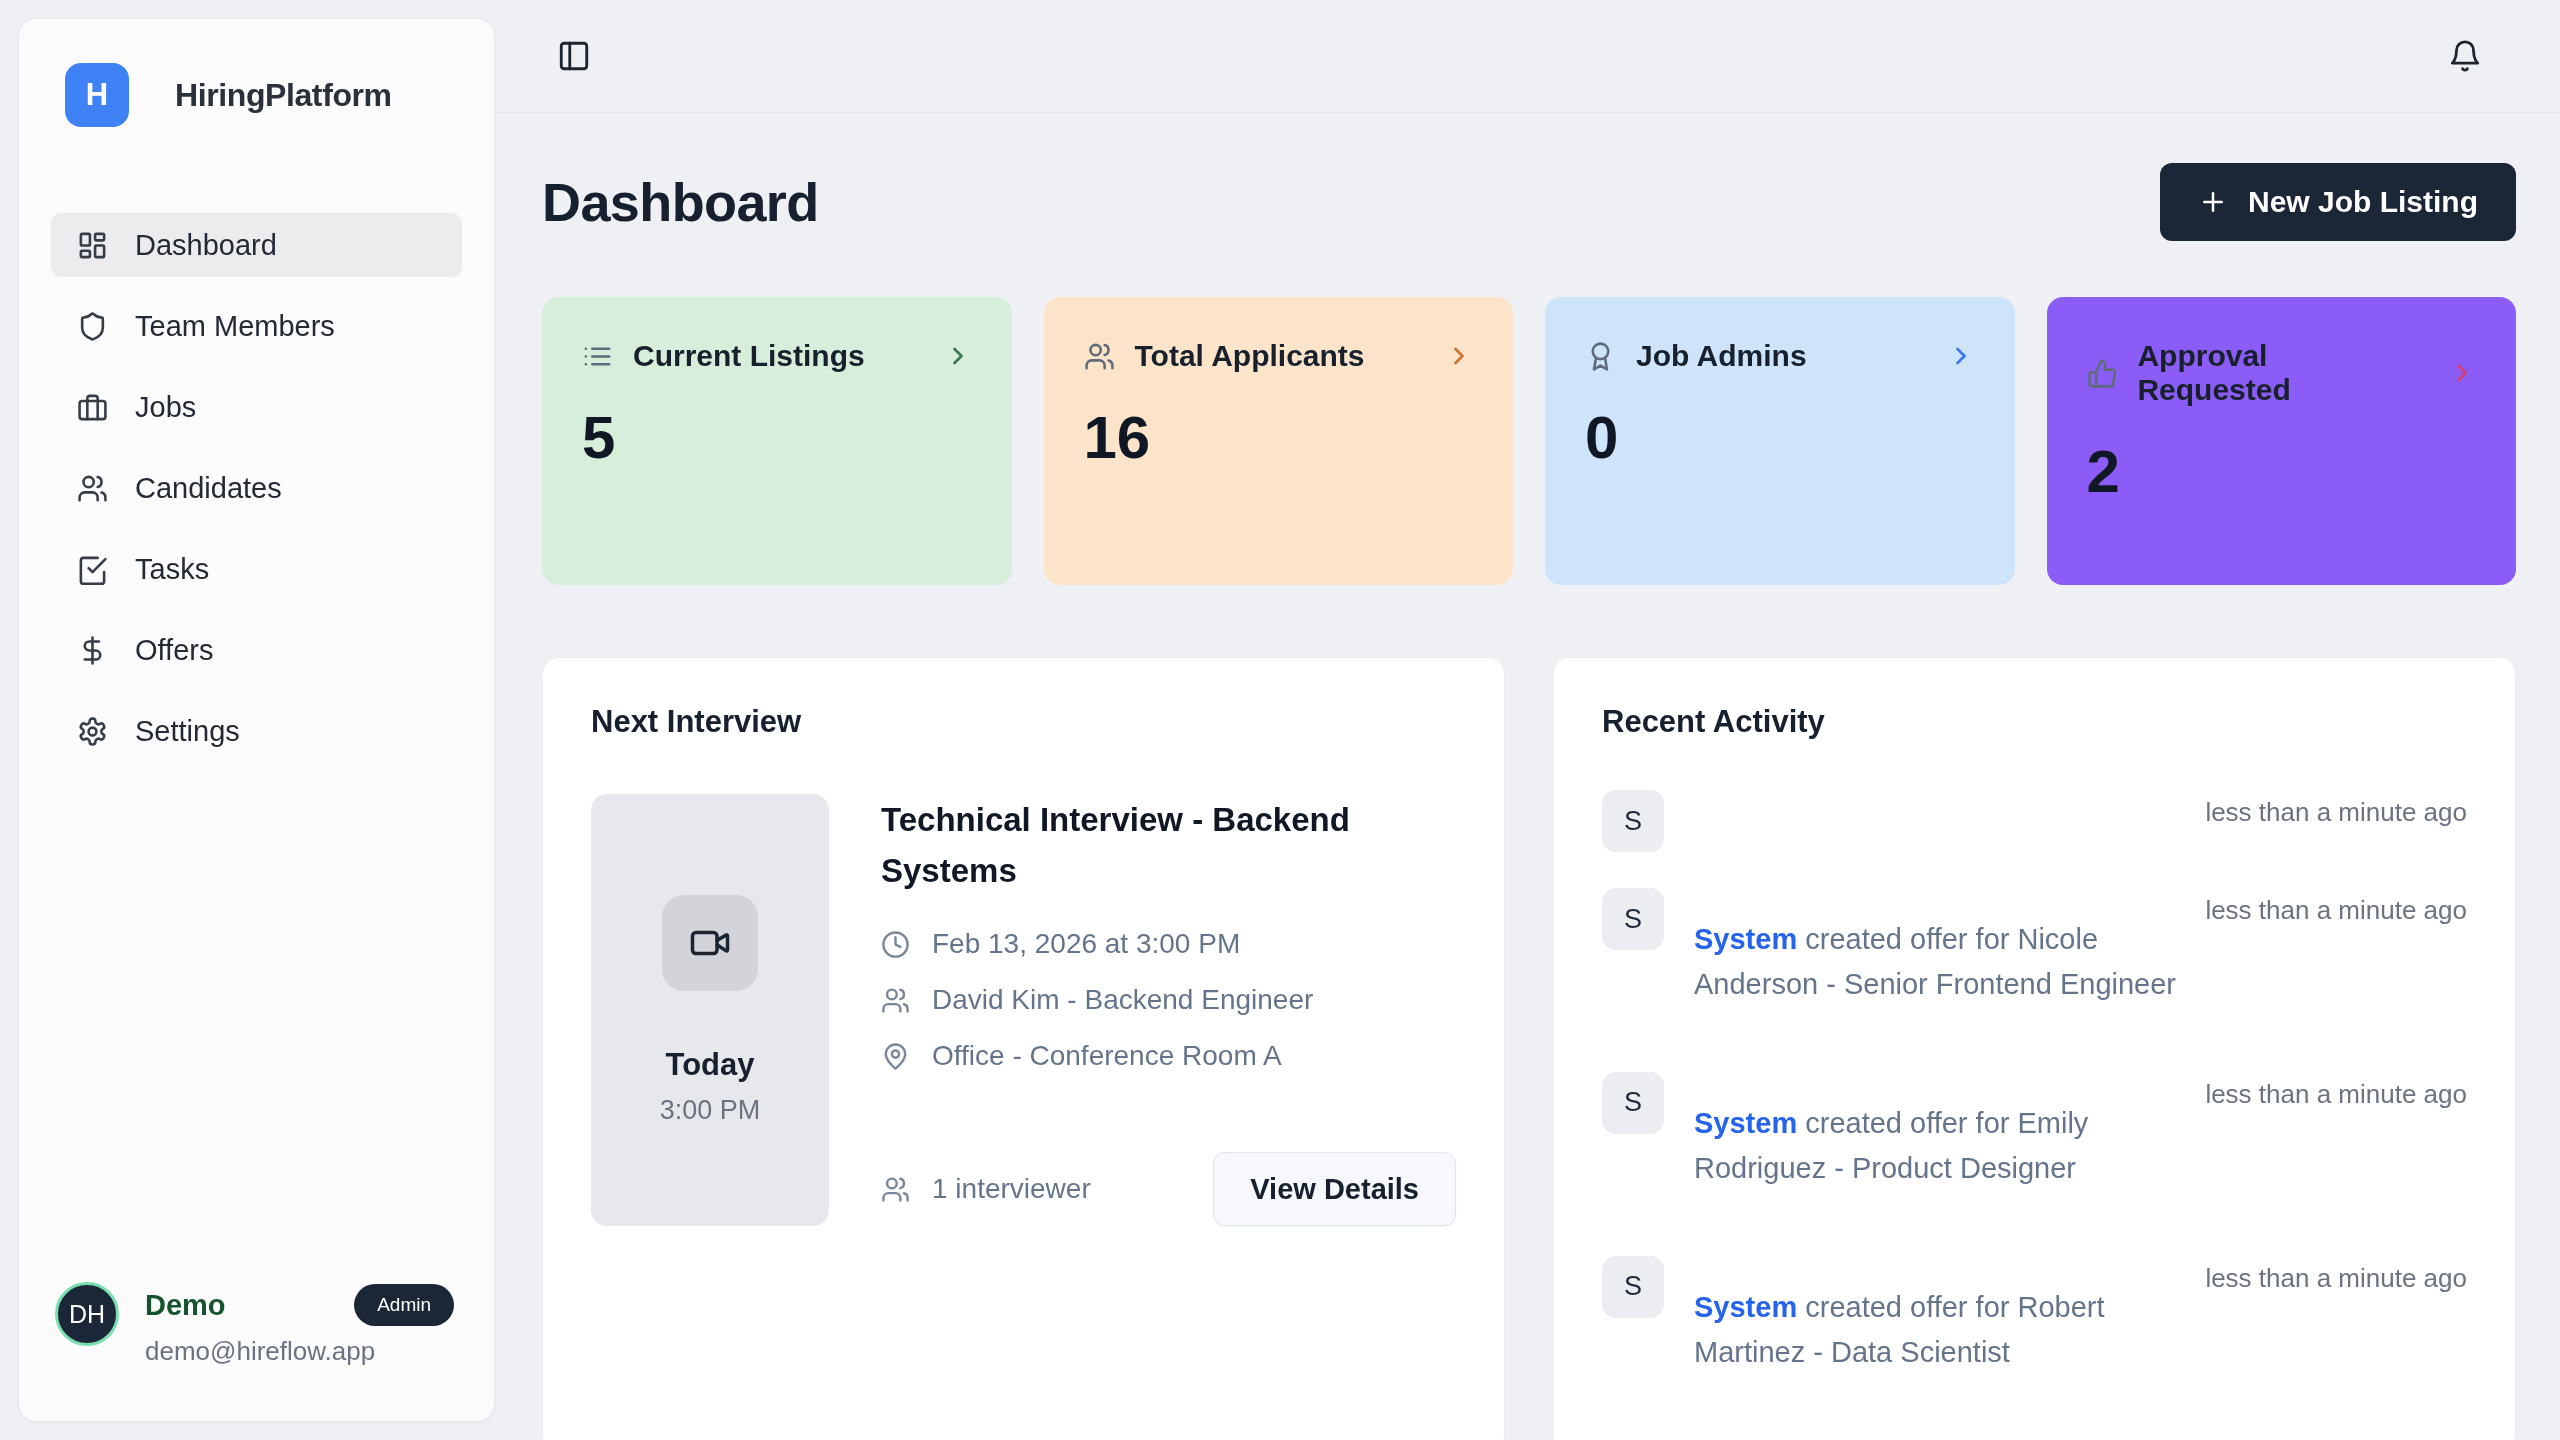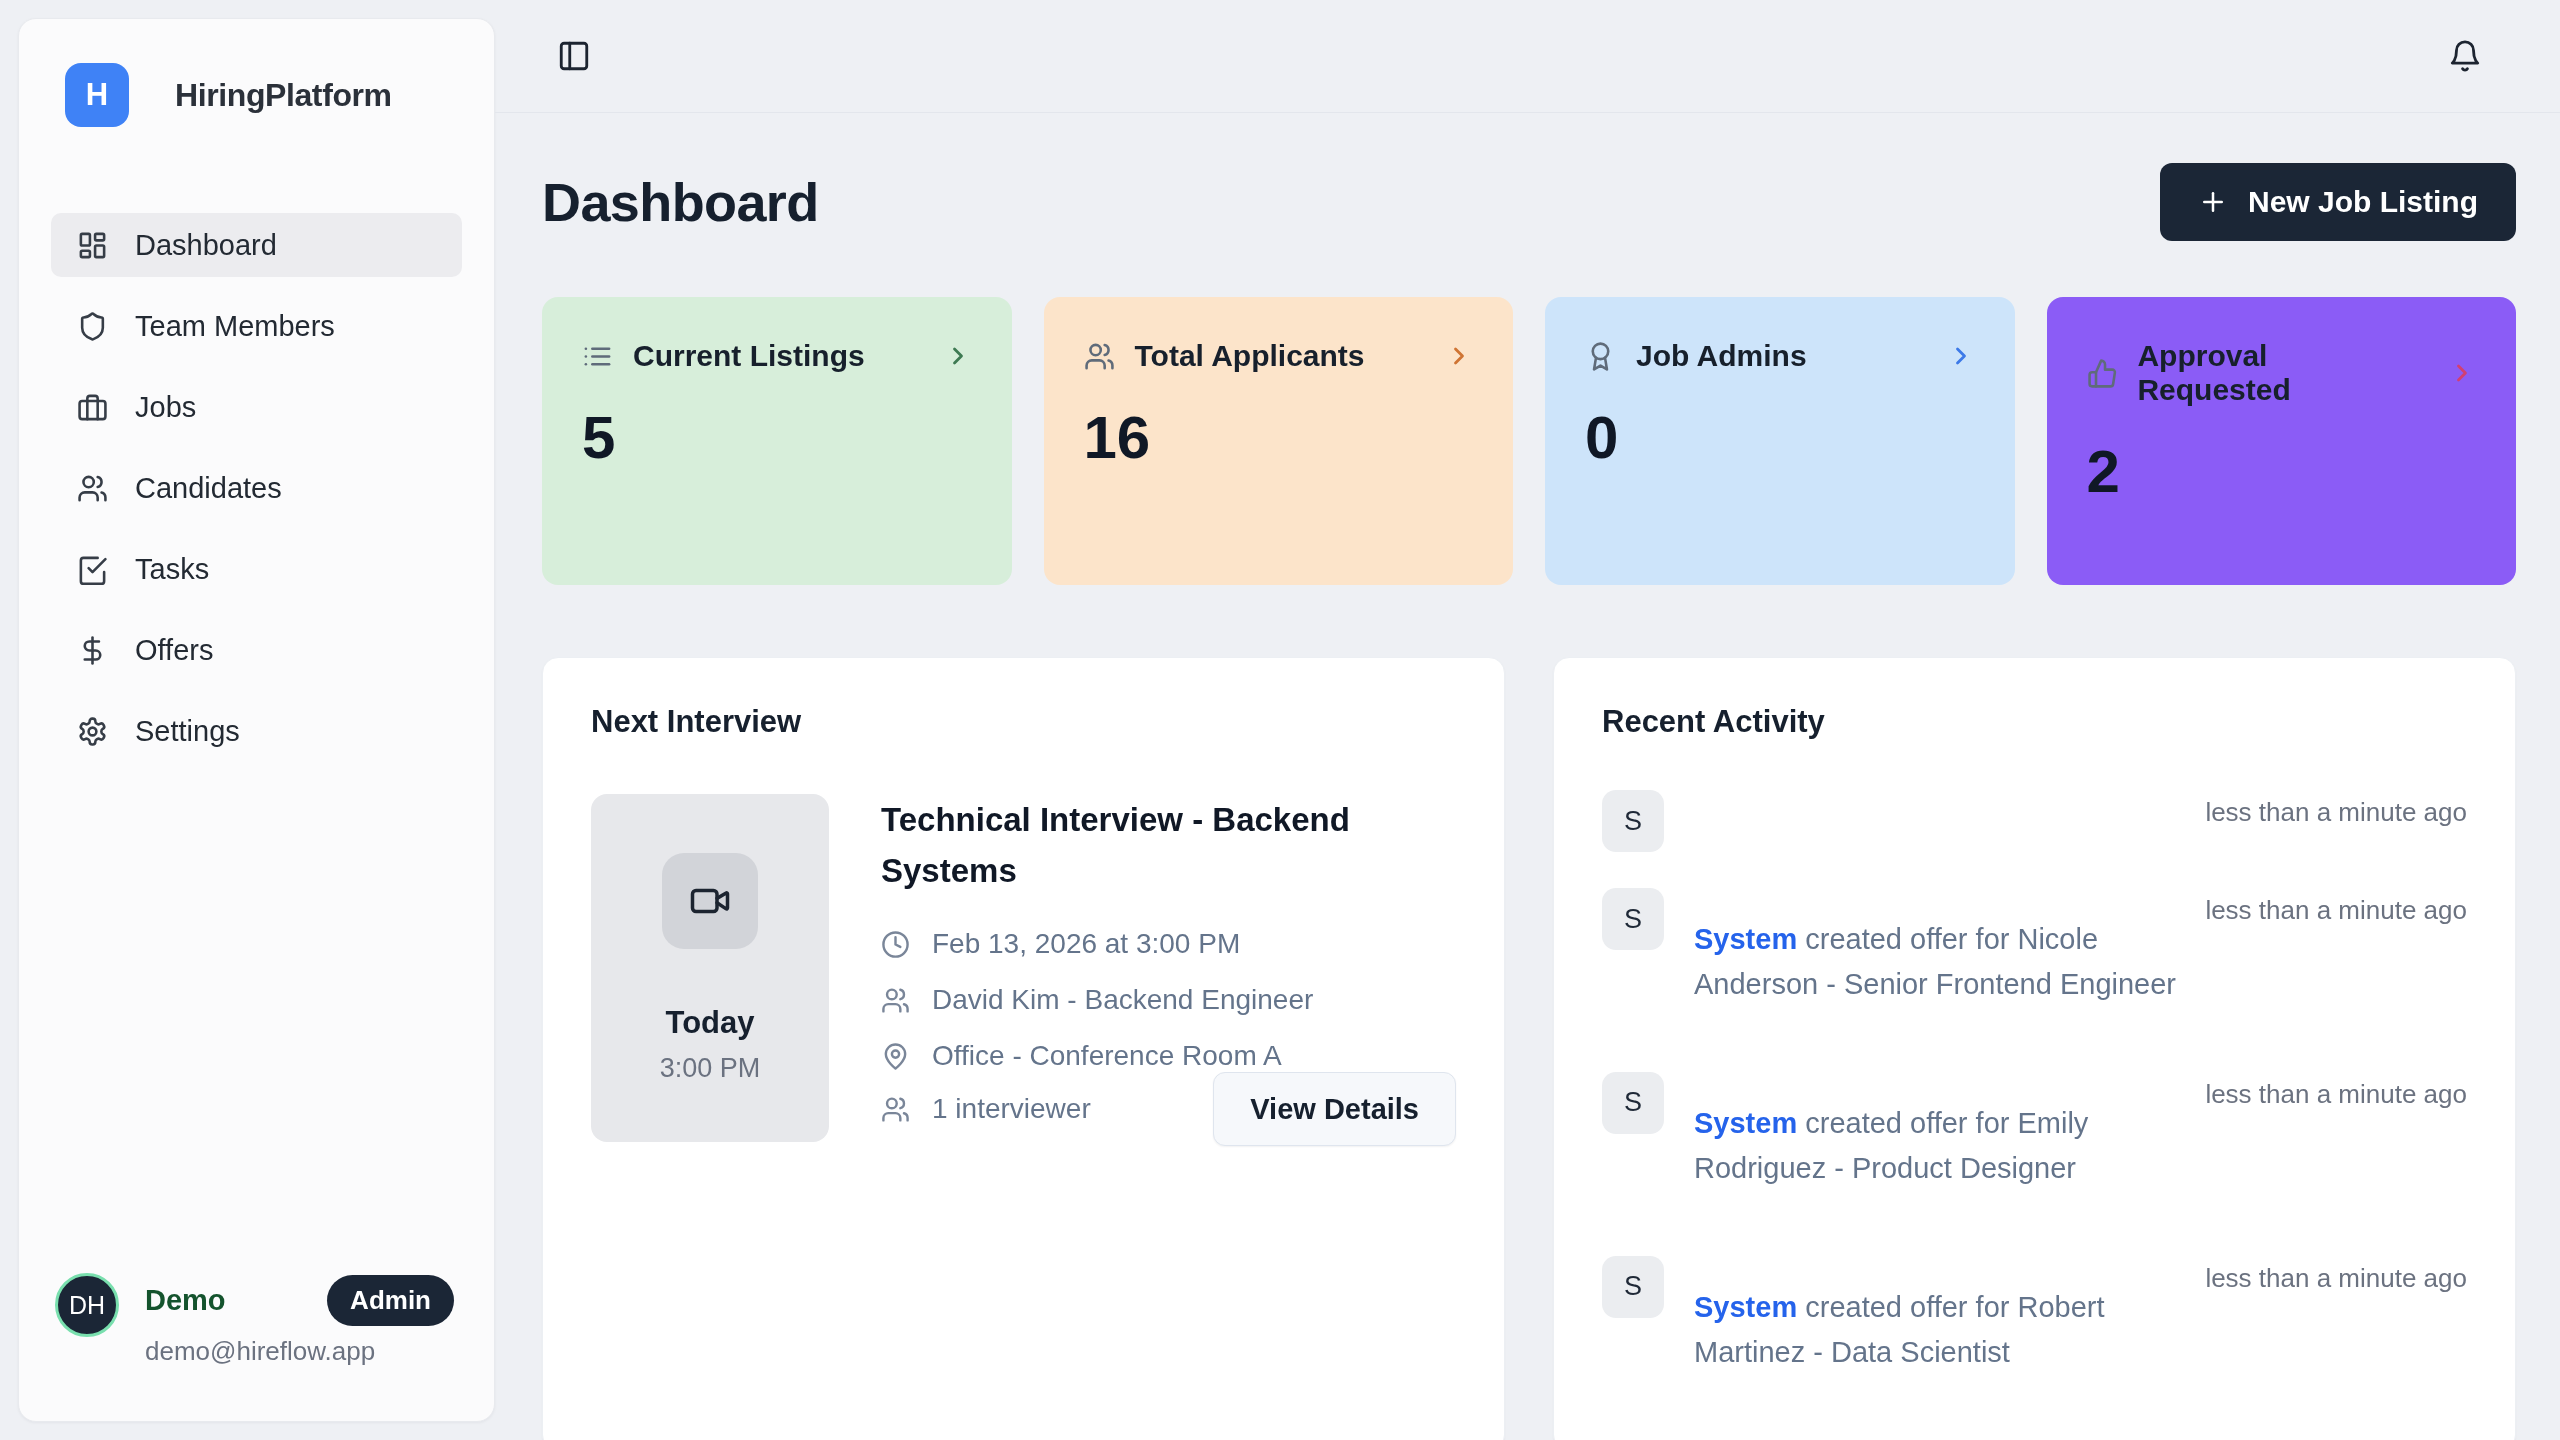--- a/index.html
+++ b/index.html
@@ -44,21 +44,21 @@
     width:64px; height:64px; border-radius:50%;
     background:#1b2636; border:3px solid #79dfae;
     color:#fff; font-size:25px; font-weight:400;
     display:flex; align-items:center; justify-content:center;
   }
   .u-meta { margin-left:26px; flex:1; padding-top:2px; }
   .u-row { display:flex; align-items:center; }
   .u-name { font-size:29px; font-weight:600; color:#14532d; }
   .badge {
     margin-left:auto; background:#1b2636; color:#fff;
-    font-size:26px; font-weight:700; padding:10px 23px; border-radius:999px;
+    font-size:19px; font-weight:400; padding:10px 23px; border-radius:999px;
   }
   .u-email { font-size:26px; color:#6b7280; margin-top:10px; }
 
   
   .main { flex:1; min-width:0; display:flex; flex-direction:column; }
   .topbar {
     height:113px; min-height:113px;
     display:flex; align-items:center; justify-content:space-between;
     padding:0 78px 0 62px;
     border-bottom:1px solid #e3e6ec;
@@ -89,21 +89,21 @@
   
   .bottom { margin-top:72px; display:grid; grid-template-columns:1fr 1fr; gap:48px; align-items:stretch; }
   .card {
     background:#fff; border:1px solid #eceff3; border-radius:16px;
     padding:46px 48px; box-shadow:0 1px 2px rgba(16,24,40,.04);
   }
   .card h2 { margin:0; font-size:31px; font-weight:700; color:#16202e; }
 
   .iv-body { margin-top:54px; display:flex; gap:52px; }
   .iv-date {
-    width:238px; min-width:238px; height:348px;
+    width:238px; min-width:238px; height:432px;
     background:#e7e8eb; border-radius:16px;
     display:flex; flex-direction:column; align-items:center; justify-content:center;
   }
   .iv-cam {
     width:96px; height:96px; background:#d2d4d9; border-radius:22px;
     color:#1c2430; display:flex; align-items:center; justify-content:center;
   }
   .iv-cam svg { width:42px; height:42px; }
   .iv-day { margin-top:56px; font-size:31px; font-weight:600; color:#16202e; }
   .iv-time { margin-top:12px; font-size:27px; color:#6b7280; }

